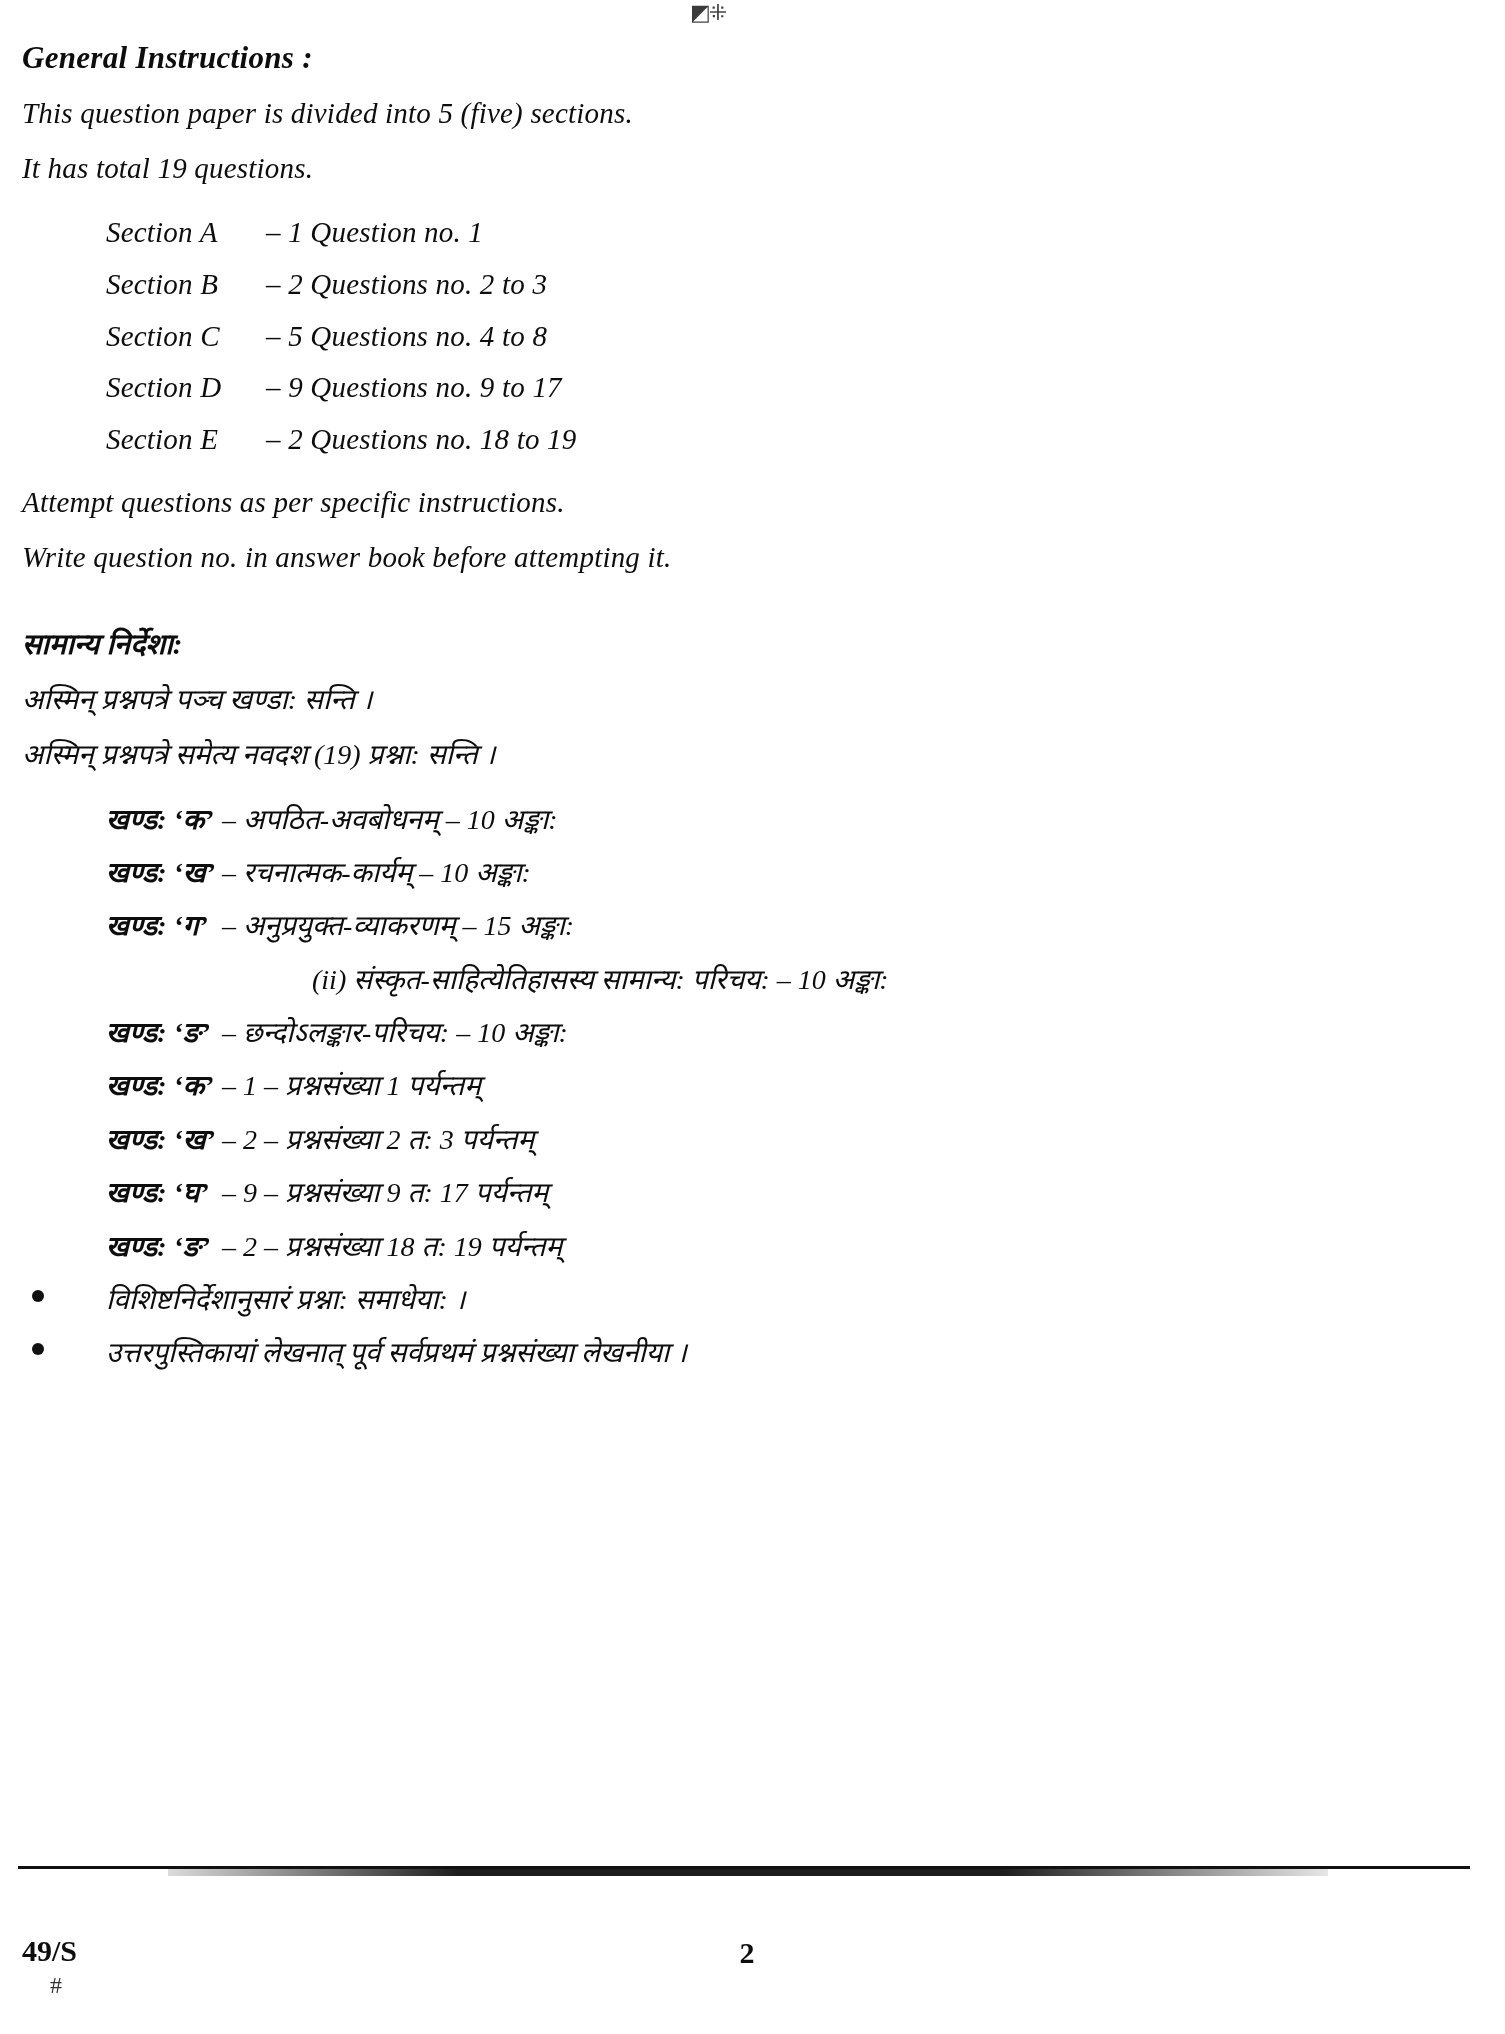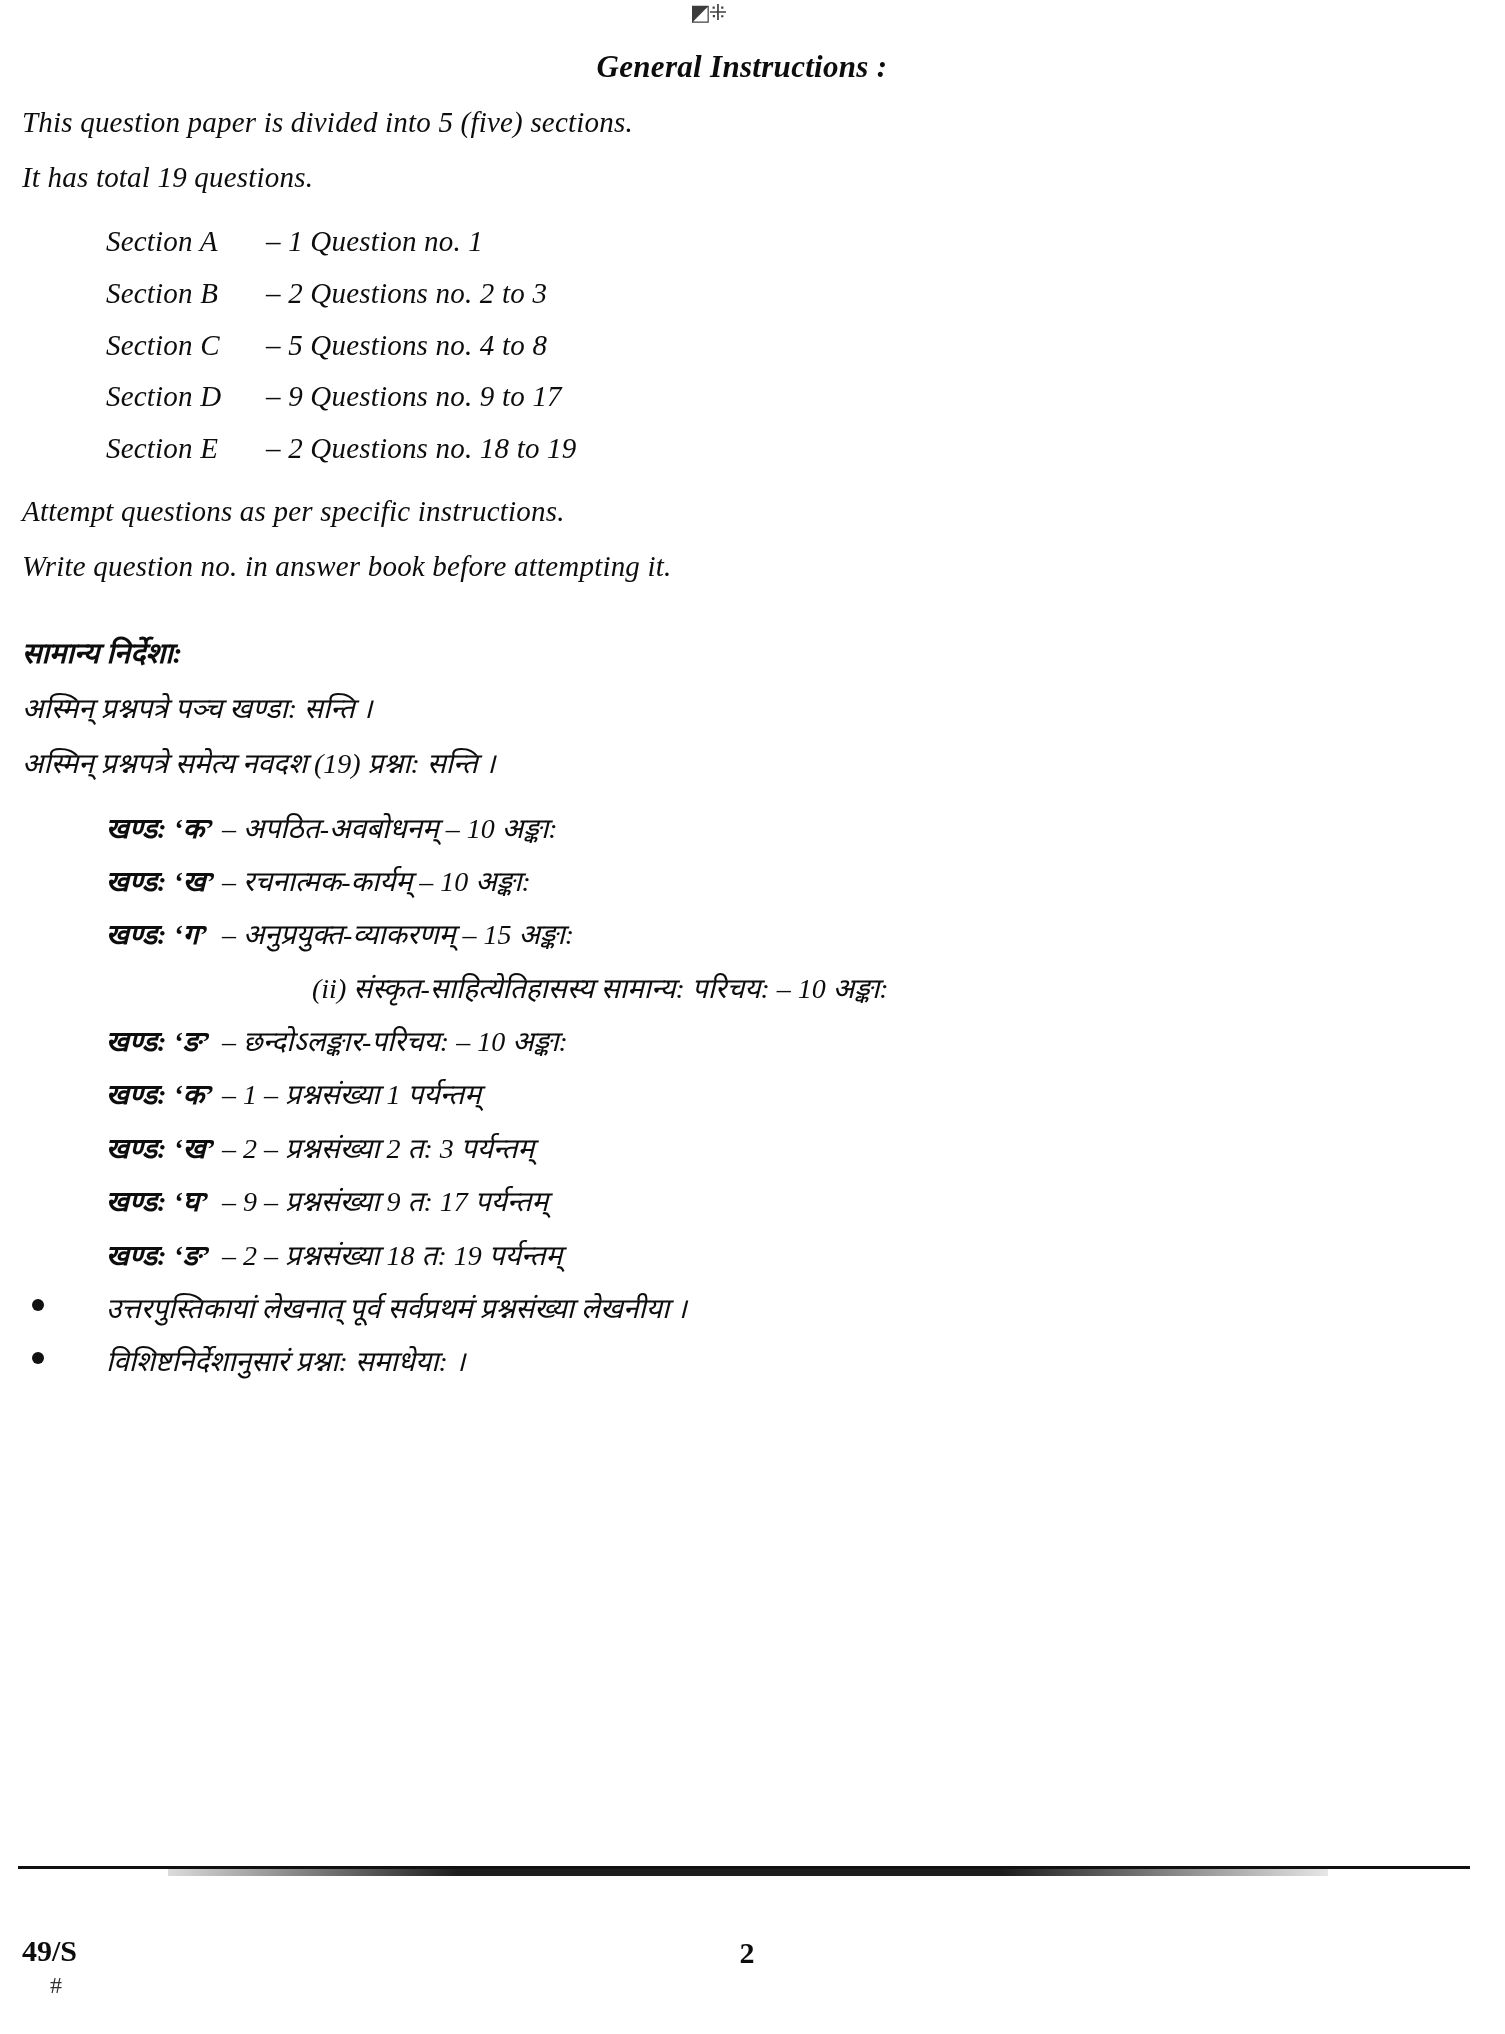--- a/index.html
+++ b/index.html
@@ -40,22 +40,21 @@
     color: #1a1a1a;
     letter-spacing: -2px;
     opacity: 0.85;
     overflow: hidden;
   }
   .heading-en {
     font-style: italic;
     font-weight: bold;
     font-size: 31px;
     letter-spacing: 0.3px;
-    margin: 9px 0 14px 0;
-    text-align: center;
+    margin: 0 0 14px 0;
   }
   .line-en {
     font-style: italic;
     font-size: 29px;
     line-height: 1.62;
     margin: 0 0 8px 0;
     letter-spacing: 0.2px;
   }
   .sec-line {
     font-style: italic;
@@ -250,25 +249,25 @@
     </div>
     <div class="khand-line">
       <span class="kname">खण्ड: ‘घ’</span><span>– 9 – प्रश्नसंख्या 9 त: 17 पर्यन्तम्</span>
     </div>
     <div class="khand-line">
       <span class="kname">खण्ड: ‘ङ’</span><span>– 2 – प्रश्नसंख्या 18 त: 19 पर्यन्तम्</span>
     </div>
 
     <div class="bullet-line">
       <span class="dot"></span>
-      <span>उत्तरपुस्तिकायां लेखनात् पूर्व सर्वप्रथमं प्रश्नसंख्या लेखनीया ।</span>
+      <span>विशिष्टनिर्देशानुसारं प्रश्ना: समाधेया: ।</span>
     </div>
     <div class="bullet-line">
       <span class="dot"></span>
-      <span>विशिष्टनिर्देशानुसारं प्रश्ना: समाधेया: ।</span>
+      <span>उत्तरपुस्तिकायां लेखनात् पूर्व सर्वप्रथमं प्रश्नसंख्या लेखनीया ।</span>
     </div>
 
   </div>
 
   <div class="footer-rule">
     <div class="r1"></div>
     <div class="r2"></div>
   </div>
 
   <div class="footer">

